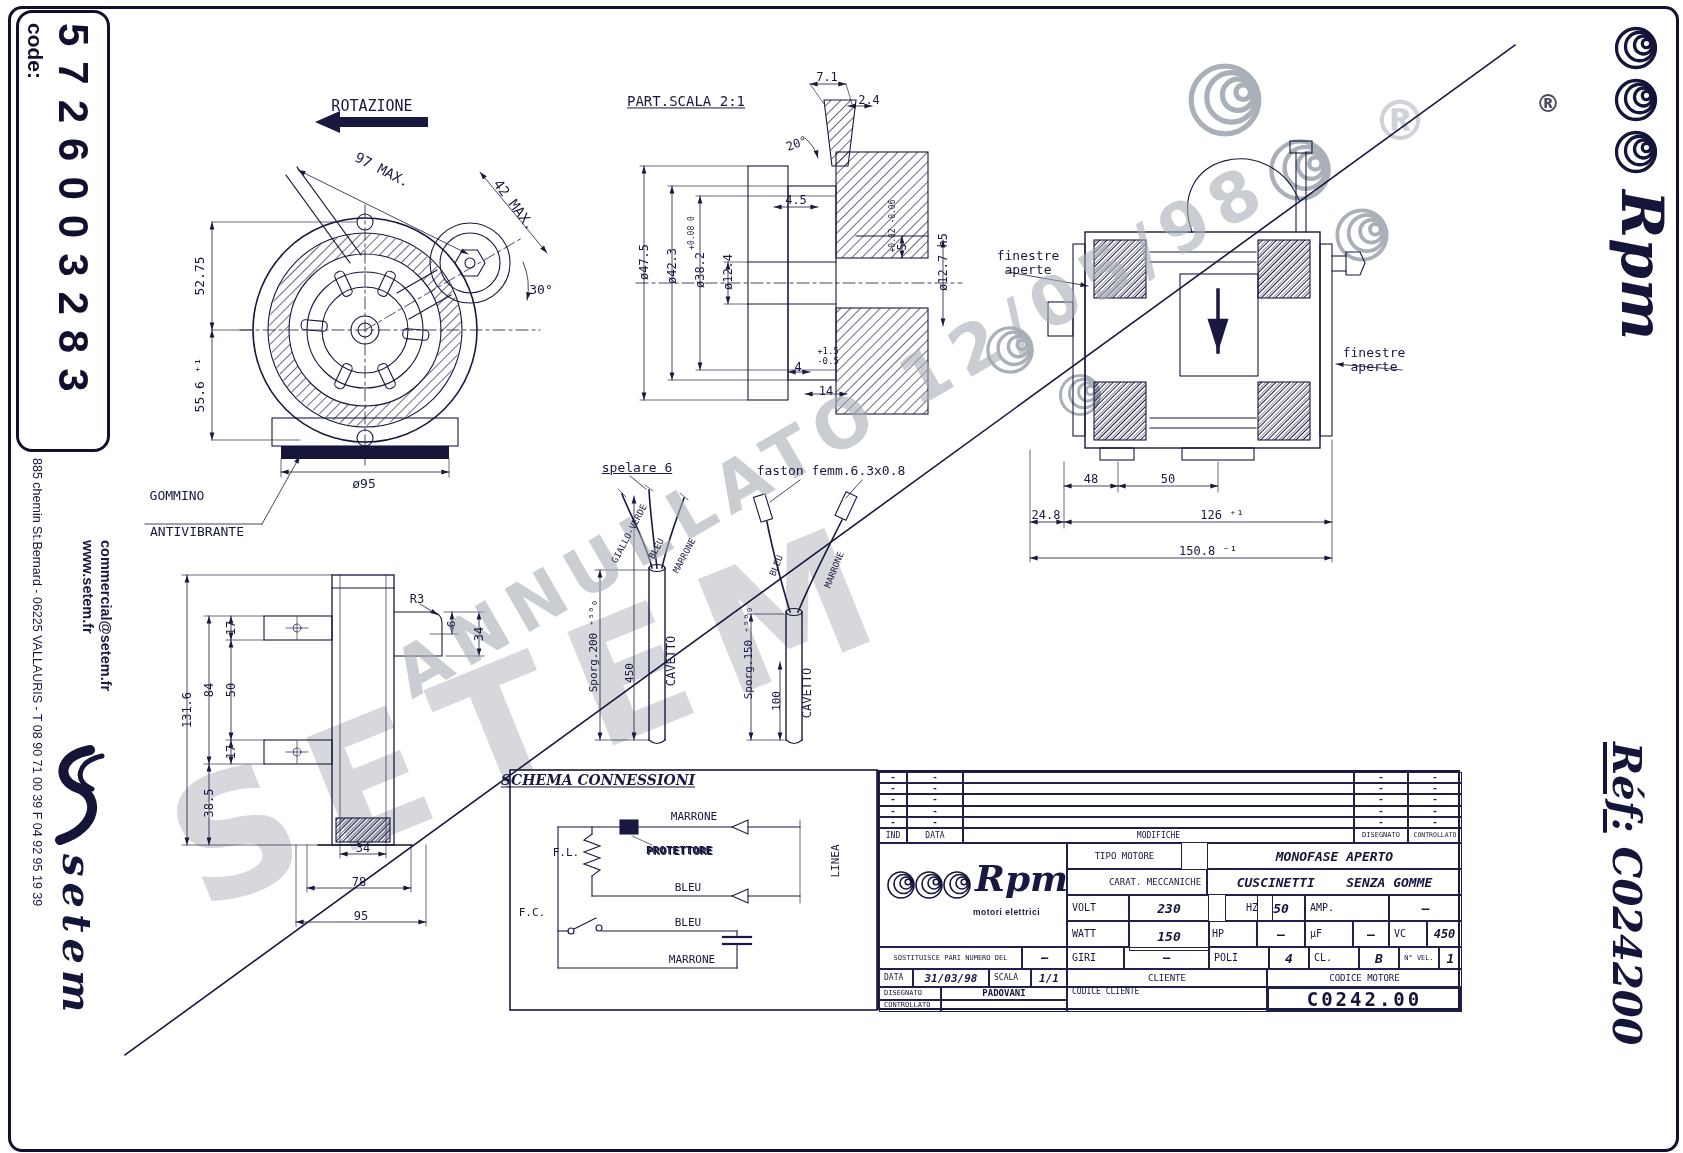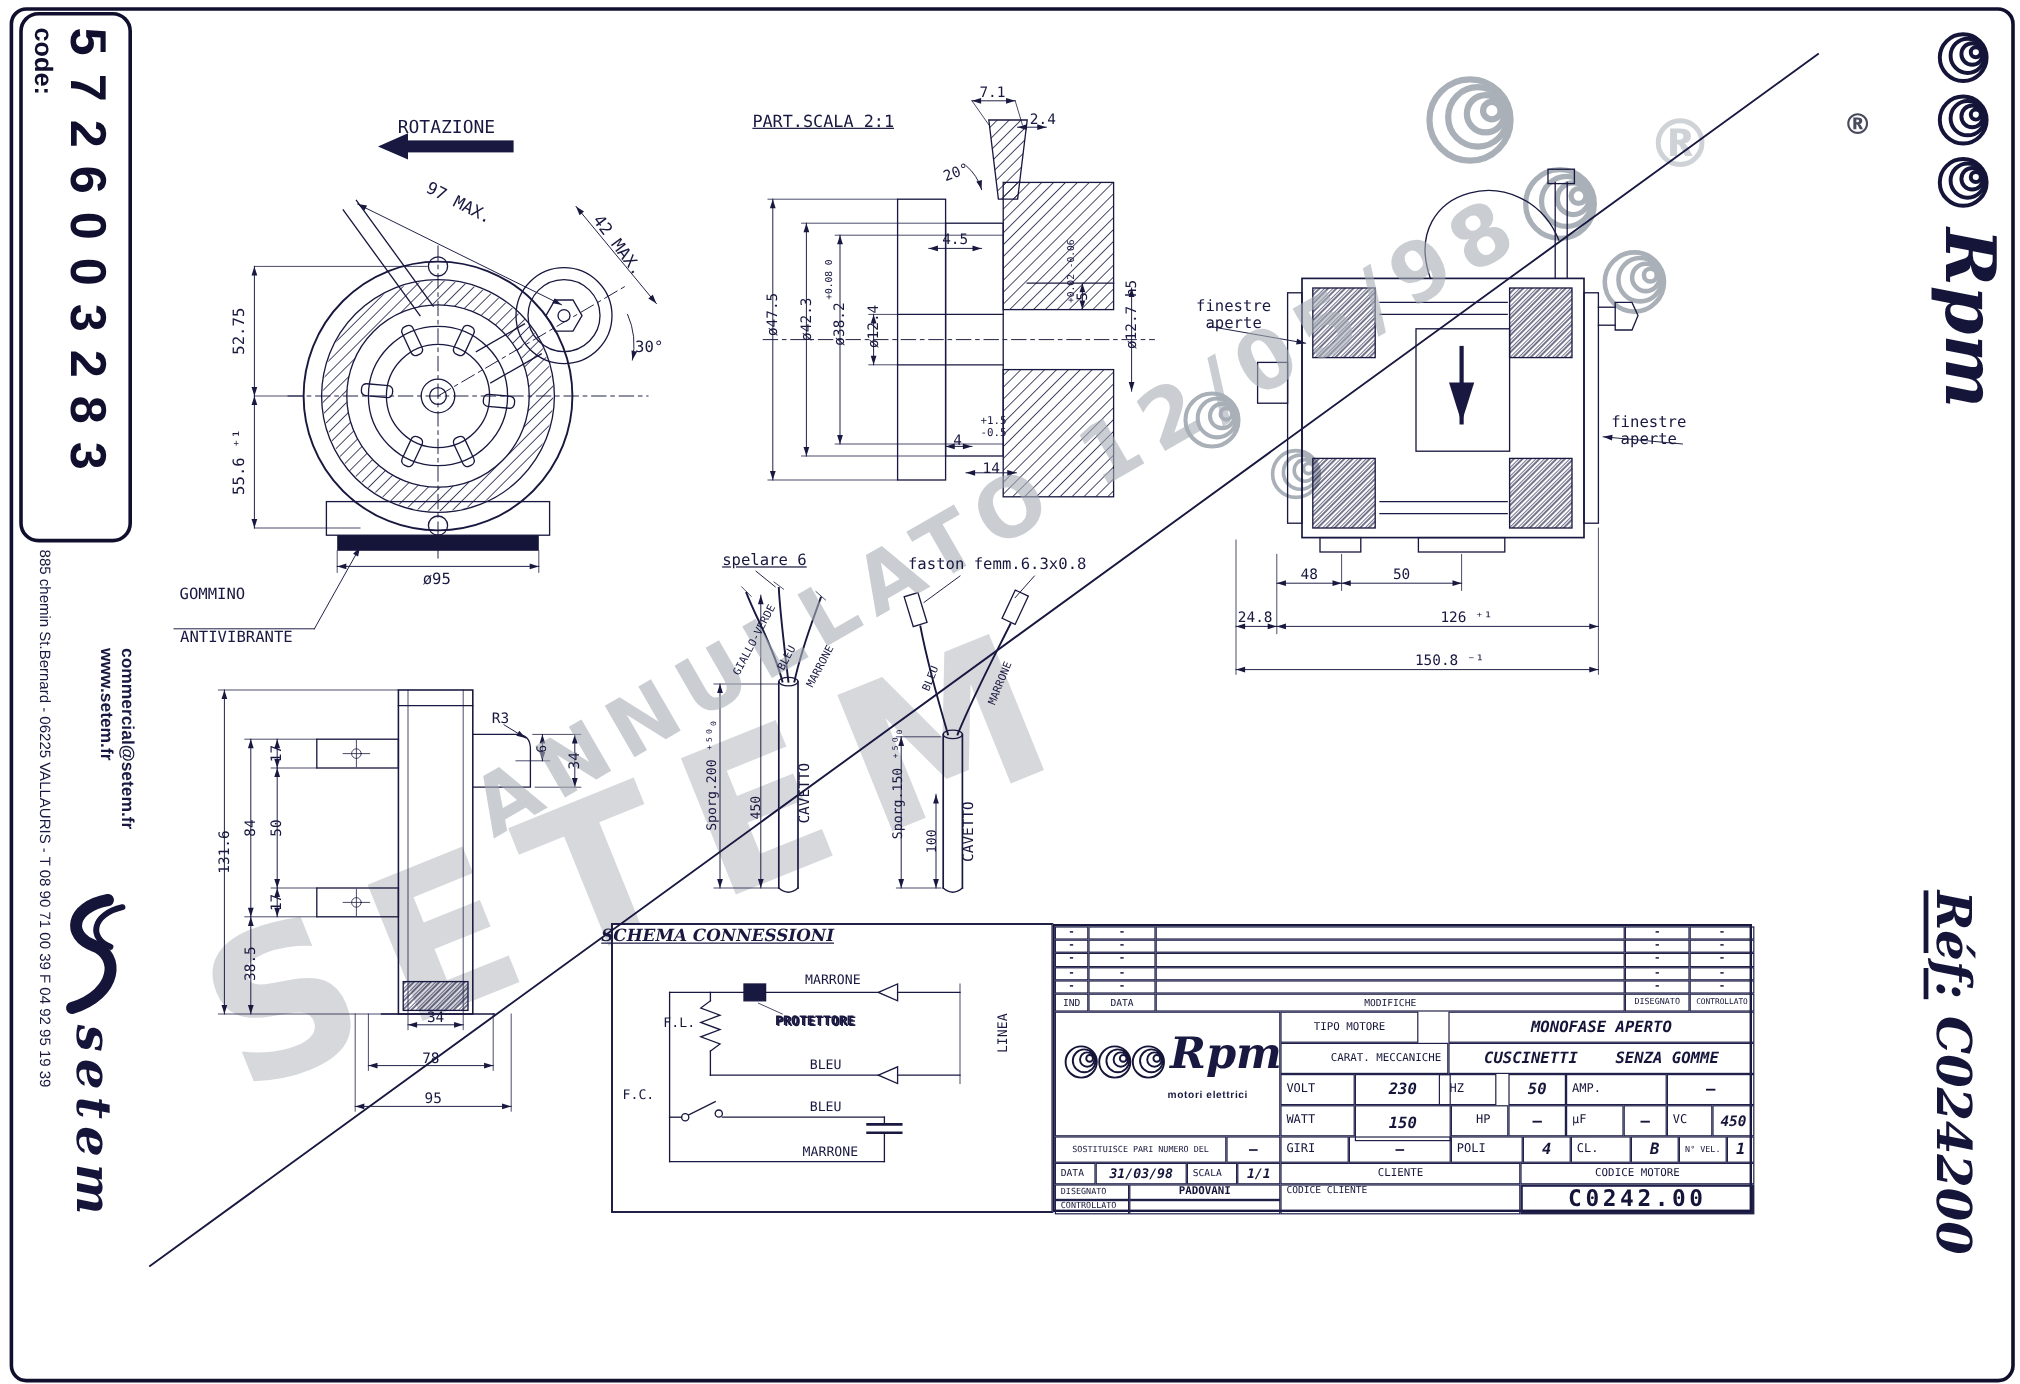--- a/index.html
+++ b/index.html
@@ -445,27 +445,27 @@
         <div class="tb-cell" style="left: 84px; top: 56px; width: 391px; height: 15px; font-size: 8px;">MODIFICHE</div>
         <div class="tb-cell" style="left: 475px; top: 56px; width: 54px; height: 15px; font-size: 7px;">DISEGNATO</div>
         <div class="tb-cell" style="left: 529px; top: 56px; width: 54px; height: 15px; font-size: 6.5px;">CONTROLLATO</div>
         <div class="tb-cell" style="left: 0px; top: 71px; width: 188px; height: 104px;"></div>
         <div class="tb-cell" style="left: 188px; top: 71px; width: 115px; height: 26px; font-size: 9px;">TIPO MOTORE</div>
         <div class="tb-cell" style="left: 328px; top: 71px; width: 255px; height: 26px; font-size: 13px; font-weight: 700; font-style: italic;">MONOFASE APERTO</div>
         <div class="tb-cell" style="left: 188px; top: 97px; width: 140px; height: 26px; font-size: 9px; padding-left: 36px;">CARAT. MECCANICHE</div>
         <div class="tb-cell" style="left: 328px; top: 97px; width: 255px; height: 26px; font-size: 13px; font-weight: 700; font-style: italic; white-space: pre;">CUSCINETTI    SENZA GOMME</div>
         <div class="tb-cell" style="left: 188px; top: 123px; width: 62px; height: 26px; font-size: 10px; justify-content: flex-start; padding-left: 4px;">VOLT</div>
         <div class="tb-cell" style="left: 250px; top: 123px; width: 80px; height: 26px; font-size: 13px; font-weight: 700; font-style: italic;">230</div>
-        <div class="tb-cell" style="left: 320px; top: 123px; width: 48px; height: 26px; font-size: 10px; justify-content: flex-start; padding-left: 8px;">HZ</div>
+        <div class="tb-cell" style="left: 346px; top: 123px; width: 48px; height: 26px; font-size: 10px; justify-content: flex-start; padding-left: 20px;">HZ</div>
         <div class="tb-cell" style="left: 378px; top: 123px; width: 48px; height: 26px; font-size: 13px; font-weight: 700; font-style: italic;">50</div>
         <div class="tb-cell" style="left: 426px; top: 123px; width: 84px; height: 26px; font-size: 10px; justify-content: flex-start; padding-left: 4px;">AMP.</div>
         <div class="tb-cell" style="left: 510px; top: 123px; width: 73px; height: 26px; font-size: 13px; font-weight: 700;">–</div>
         <div class="tb-cell" style="left: 188px; top: 149px; width: 62px; height: 26px; font-size: 10px; justify-content: flex-start; padding-left: 4px;">WATT</div>
         <div class="tb-cell" style="left: 250px; top: 149px; width: 80px; height: 30px; font-size: 13px; font-weight: 700; font-style: italic;">150</div>
-        <div class="tb-cell" style="left: 330px; top: 149px; width: 48px; height: 26px; font-size: 10px; justify-content: flex-start; padding-left: 20px;">HP</div>
+        <div class="tb-cell" style="left: 330px; top: 149px; width: 48px; height: 26px; font-size: 10px; justify-content: flex-start; padding-left: 2px;">HP</div>
         <div class="tb-cell" style="left: 378px; top: 149px; width: 48px; height: 26px; font-size: 13px; font-weight: 700;">–</div>
         <div class="tb-cell" style="left: 426px; top: 149px; width: 48px; height: 26px; font-size: 10px; justify-content: flex-start; padding-left: 4px;">µF</div>
         <div class="tb-cell" style="left: 474px; top: 149px; width: 36px; height: 26px; font-size: 13px; font-weight: 700;">–</div>
         <div class="tb-cell" style="left: 510px; top: 149px; width: 38px; height: 26px; font-size: 10px; justify-content: flex-start; padding-left: 4px;">VC</div>
         <div class="tb-cell" style="left: 548px; top: 149px; width: 35px; height: 26px; font-size: 12px; font-weight: 700; font-style: italic;">450</div>
         <div class="tb-cell" style="left: 0px; top: 175px; width: 143px; height: 22px; font-size: 7px;">SOSTITUISCE PARI NUMERO DEL</div>
         <div class="tb-cell" style="left: 143px; top: 175px; width: 45px; height: 22px; font-size: 12px; font-weight: 700;">–</div>
         <div class="tb-cell" style="left: 188px; top: 175px; width: 57px; height: 22px; font-size: 10px; justify-content: flex-start; padding-left: 4px;">GIRI</div>
         <div class="tb-cell" style="left: 245px; top: 175px; width: 85px; height: 22px; font-size: 12px; font-weight: 700;">–</div>
         <div class="tb-cell" style="left: 330px; top: 175px; width: 60px; height: 22px; font-size: 10px; justify-content: flex-start; padding-left: 4px;">POLI</div>

